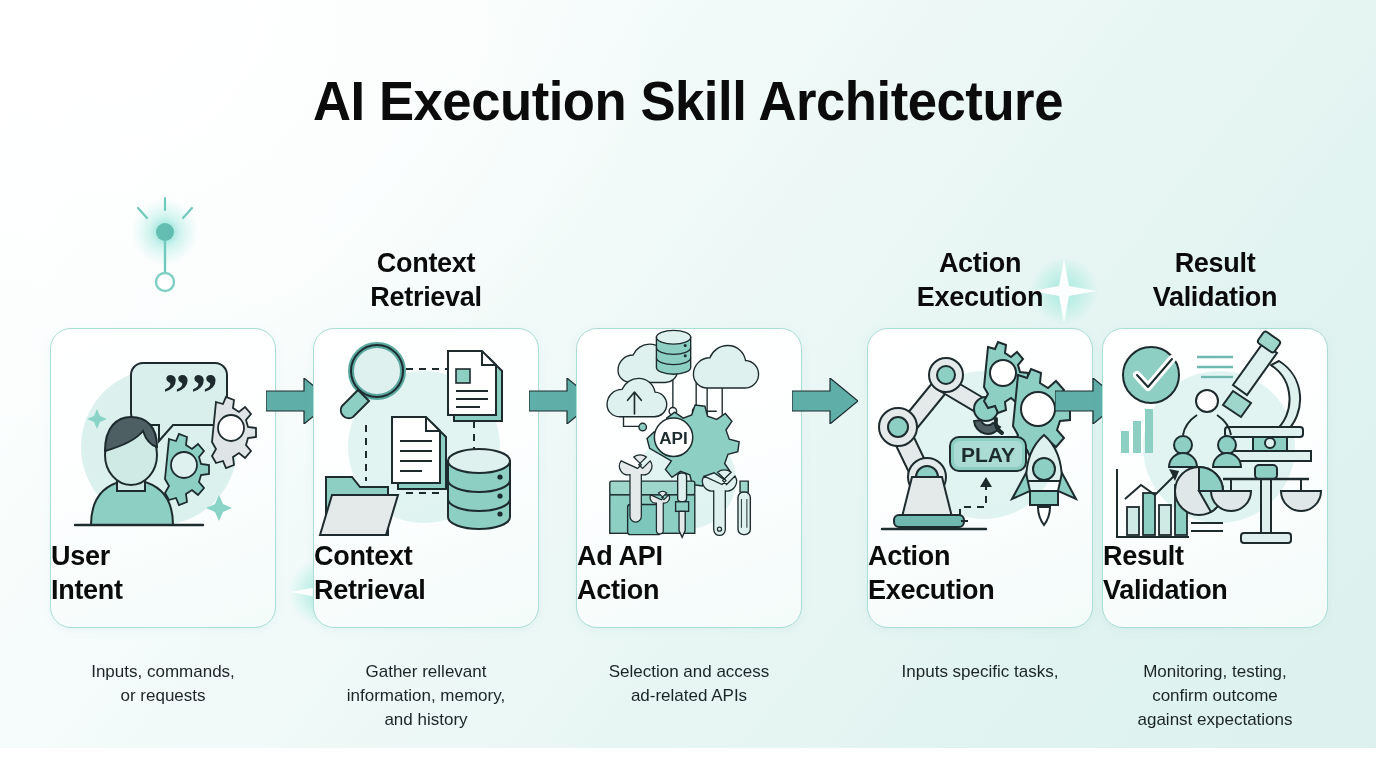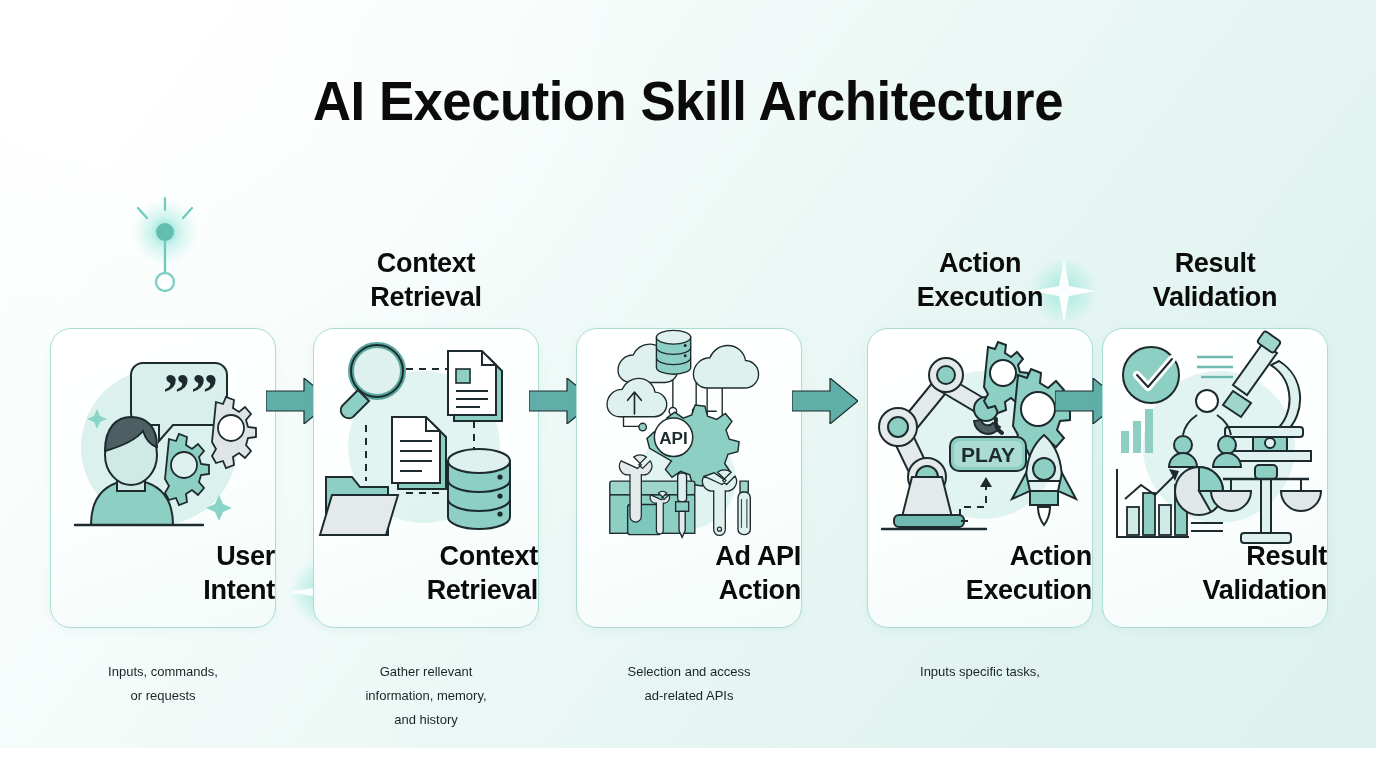--- a/index.html
+++ b/index.html
@@ -56,29 +56,29 @@
     background:linear-gradient(160deg, #ffffff 0%, #fdffff 45%, #f3fbf9 100%);
     box-shadow:0 2px 10px rgba(120,190,185,0.10);
   }
   .card .art {
     position:absolute; top:0; left:0; width:226px; height:218px;
     overflow:visible;
   }
   .card .art svg { position:absolute; top:0; left:0; overflow:visible; }
   .cardlabel {
     position:absolute; bottom:20px; left:0; width:100%;
-    text-align:right;
+    text-align:left;
     font-size:27px; line-height:34px; font-weight:bold;
     color:#0b0b0c; letter-spacing:-0.3px;
   }
 
   .caption {
     position:absolute; top:612px; left:-12px; width:250px;
     text-align:center;
-    font-size:13px; line-height:24px; color:#1b2426;
+    font-size:17px; line-height:24px; color:#1b2426;
   }
 
   
   .arrow { position:absolute; top:378px; width:66px; height:46px; }
   .arrow.a1 { left:266px; }
   .arrow.a2 { left:529px; }
   .arrow.a3 { left:792px; }
   .arrow.a4 { left:1055px; }
 
   
@@ -495,15 +495,20 @@
             <path d="M178 162 h40 a20 20 0 0 1 -40 0 z" fill="#dfe7e8" stroke="#1d2b2e" stroke-width="2"></path>
             <rect x="138" y="204" width="50" height="10" rx="3" fill="#dff1ee" stroke="#1d2b2e" stroke-width="2"></rect>
           </g>
         </svg>
       </div>
       <div class="cardlabel">
         <div>Result</div>
         <div>Validation</div>
       </div>
     </div>
+    <div class="caption">
+      <div>Monitoring, testing,</div>
+      <div>confirm outcome</div>
+      <div>against expectations</div>
+    </div>
   </div>
 
 </div>
 
 </body></html>

